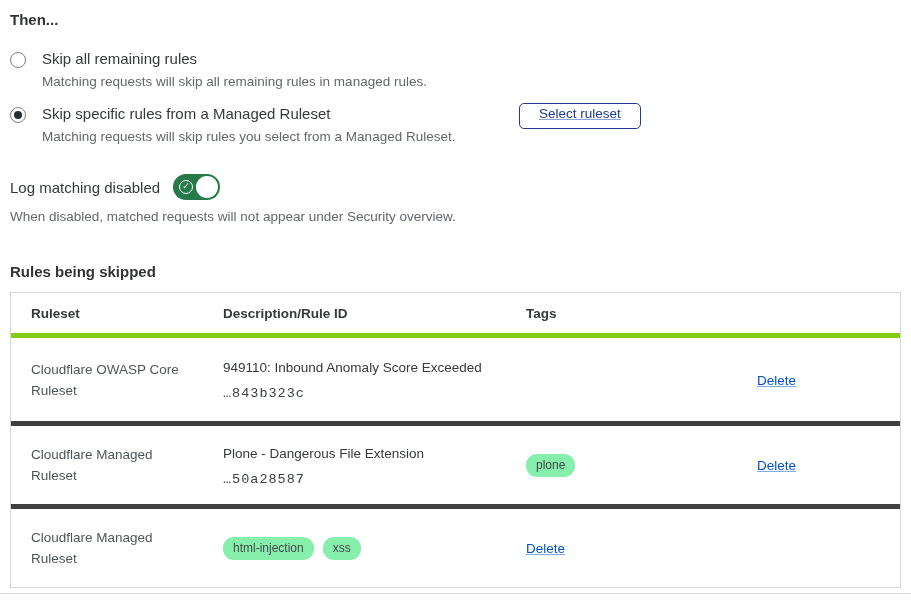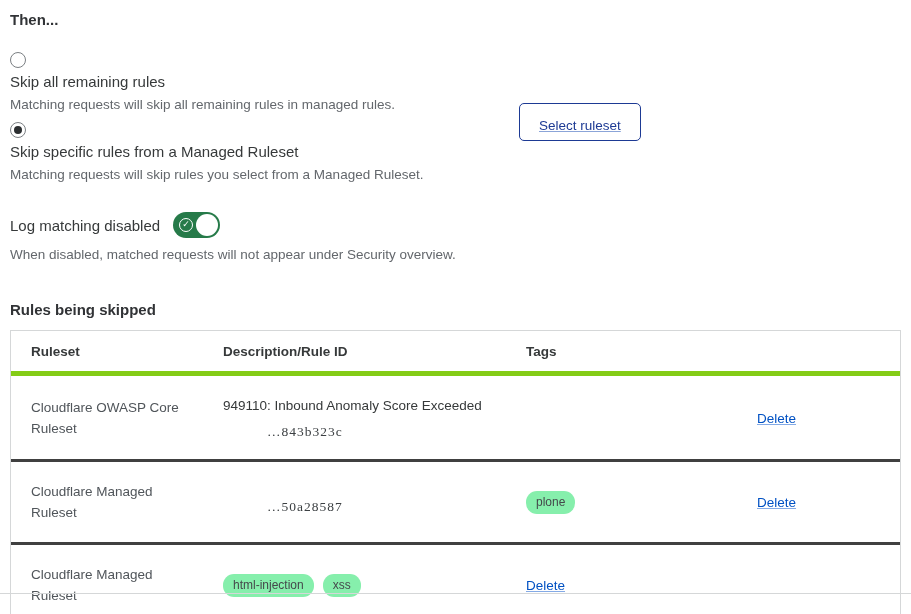--- a/index.html
+++ b/index.html
@@ -9,40 +9,40 @@
     background: #ffffff;
     color: #36393a;
     position: relative;
     overflow: hidden;
   }
   .content { padding: 11px 10px 0 10px; position: relative; }
 
   .section-heading { font-size: 15px; font-weight: 700; color: #313336; }
 
   
-  .option { display: flex; gap: 4px; flex-direction: column; }
+  .option { display: flex; gap: 16px; }
   .option-first { margin-top: 21px; }
-  .option-second { margin-top: 4px; }
+  .option-second { margin-top: 12px; }
   .radio {
     width: 16px; height: 16px; border-radius: 50%;
     border: 1px solid #7b7f83; background: #fff; flex: 0 0 16px;
     margin-top: 3px; position: relative; cursor: pointer;
   }
   .radio.selected::after {
     content: ""; position: absolute; left: 3px; top: 3px;
     width: 8px; height: 8px; border-radius: 50%; background: #2b2e30;
   }
   .option-label { font-size: 15px; line-height: 20px; color: #36393a; cursor: pointer; }
   .option-desc { font-size: 13.5px; line-height: 20px; color: #63676c; margin-top: 3px; }
 
   .select-ruleset-btn {
     position: absolute; left: 519px; top: 103px;
     background: #fff; border: 1px solid #1d3a94; border-radius: 5px;
     color: #1d3a94; font-size: 13.5px; font-family: "Liberation Sans", sans-serif;
-    padding: 14px 19px 7px 19px; cursor: pointer;
+    padding: 2px 19px 7px 19px; cursor: pointer;
     text-decoration: underline; text-decoration-color: #8ba4d8;
   }
 
   
   .log-row { margin-top: 27px; display: flex; align-items: center; gap: 13px; }
   .log-label { font-size: 15px; color: #36393a; }
   .toggle {
     width: 47px; height: 26px; border-radius: 13px; background: #b9bcbe;
     position: relative; cursor: pointer; flex: 0 0 47px;
   }
@@ -65,26 +65,26 @@
   }
   .t-header, .t-row {
     display: grid;
     grid-template-columns: 192px 303px 1fr 110px;
     padding: 0 33px 0 20px;
     align-items: center;
   }
   .t-header { height: 45px; border-bottom: 5px solid #84cc16; }
   .t-header .th { font-size: 13.5px; font-weight: 700; color: #36393a; }
   .t-row { min-height: 83px; }
-  .t-row + .t-row { border-top: 3px solid #404040; }
+  .t-row + .t-row { border-top: 5px solid #404040; }
   .cell-ruleset { font-size: 13.5px; line-height: 21px; color: #50555a; padding-right: 24px; }
   .cell-desc .desc-line { font-size: 13.5px; line-height: 19px; color: #36393a; padding-right: 10px; }
   .cell-desc .id-line {
-    font-family: Liberation Serif, serif;
-    font-size: 13.5px; color: #3c4043; margin-top: 9px; letter-spacing: 1px; margin-left: 44px;
+    font-family: Liberation Mono, monospace;
+    font-size: 13.5px; color: #3c4043; margin-top: 9px; letter-spacing: 1px;
   }
   .cell-tags { display: flex; gap: 9px; flex-wrap: wrap; }
   .tag {
     background: #86efac; color: #45484b; font-size: 12px; line-height: 15px;
     border-radius: 11px; padding: 4px 10px; white-space: nowrap;
   }
   .cell-delete { text-align: left; }
   .delete-link {
     color: #0051c3; font-size: 13.5px; text-decoration: underline;
     text-decoration-color: #84aae6; cursor: pointer;
@@ -147,20 +147,21 @@
     </div>
     <div class="cell-tags"></div>
     <div class="cell-delete">
       <span class="delete-link">Delete</span>
     </div>
   </div>
 
   <div class="t-row">
     <div class="cell-ruleset">Cloudflare Managed Ruleset</div>
     <div class="cell-desc">
+      <div class="desc-line">Plone - Dangerous File Extension</div>
       <div class="id-line">…50a28587</div>
     </div>
     <div class="cell-tags">
             <span class="tag">plone</span>
           </div>
     <div class="cell-delete">
       <span class="delete-link">Delete</span>
     </div>
   </div>
 

